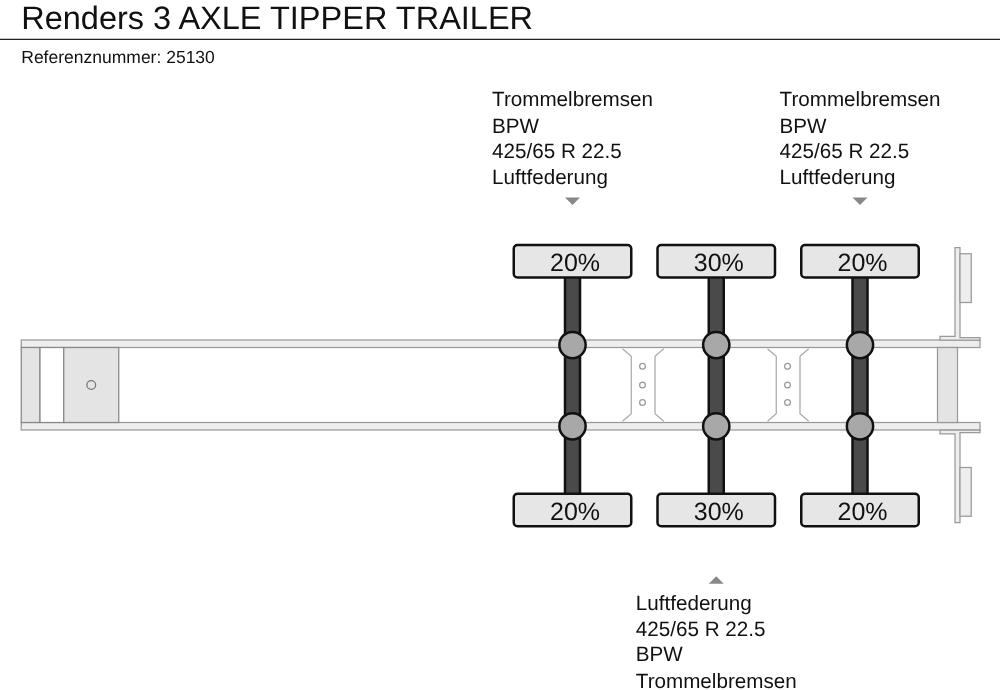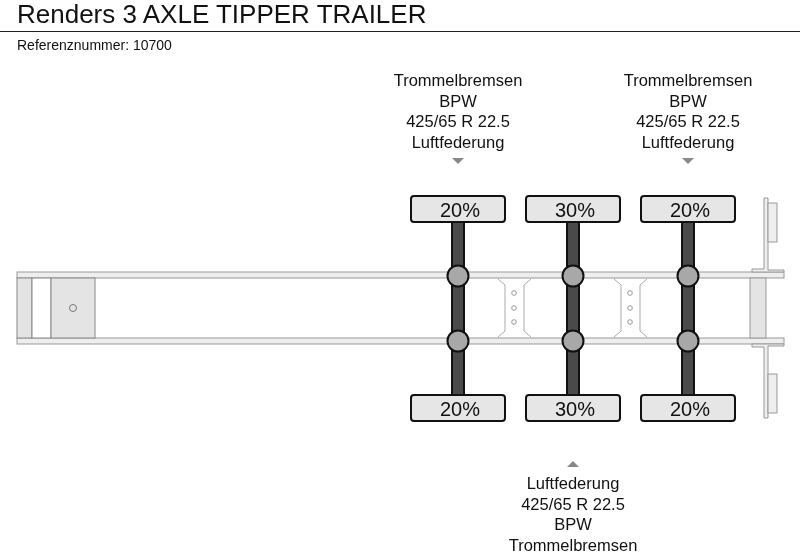--- a/index.html
+++ b/index.html
@@ -1,29 +1,29 @@
 <!DOCTYPE html>
 <html><head>
 <meta charset="utf-8">
 <style>
   html, body { margin: 0; padding: 0; background: #ffffff; }
   body { width: 800px; height: 552px; position: relative; overflow: hidden; font-family: "Liberation Sans", sans-serif; color: #111; }
   .title { position: absolute; left: 17px; top: -2px; font-size: 26px; line-height: 32px; white-space: nowrap; }
   .title-rule { position: absolute; left: 0; top: 31px; width: 800px; height: 1px; background: #222; }
   .ref { position: absolute; left: 17px; top: 37px; font-size: 14px; line-height: 17px; }
-  .label { position: absolute; text-align: center; font-size: 16.5px; line-height: 20.5px; white-space: nowrap; transform: translateX(-50%); }
+  .label { position: absolute; text-align: left; font-size: 16.5px; line-height: 20.5px; white-space: nowrap; transform: translateX(-50%); }
   svg.diagram { position: absolute; left: 0; top: 0; }
   .pct { font-family: "Liberation Sans", sans-serif; font-size: 20px; fill: #111; }
 </style>
 </head>
 <body>
 
 <div class="title">Renders 3 AXLE TIPPER TRAILER</div>
 <div class="title-rule"></div>
-<div class="ref">Referenznummer: 10700</div>
+<div class="ref">Referenznummer: 25130</div>
 
 <div class="label" style="left:458px; top:70px;">
   <div>Trommelbremsen</div>
   <div>BPW</div>
   <div>425/65 R 22.5</div>
   <div>Luftfederung</div>
 </div>
 <div class="label" style="left:688px; top:70px;">
   <div>Trommelbremsen</div>
   <div>BPW</div>

